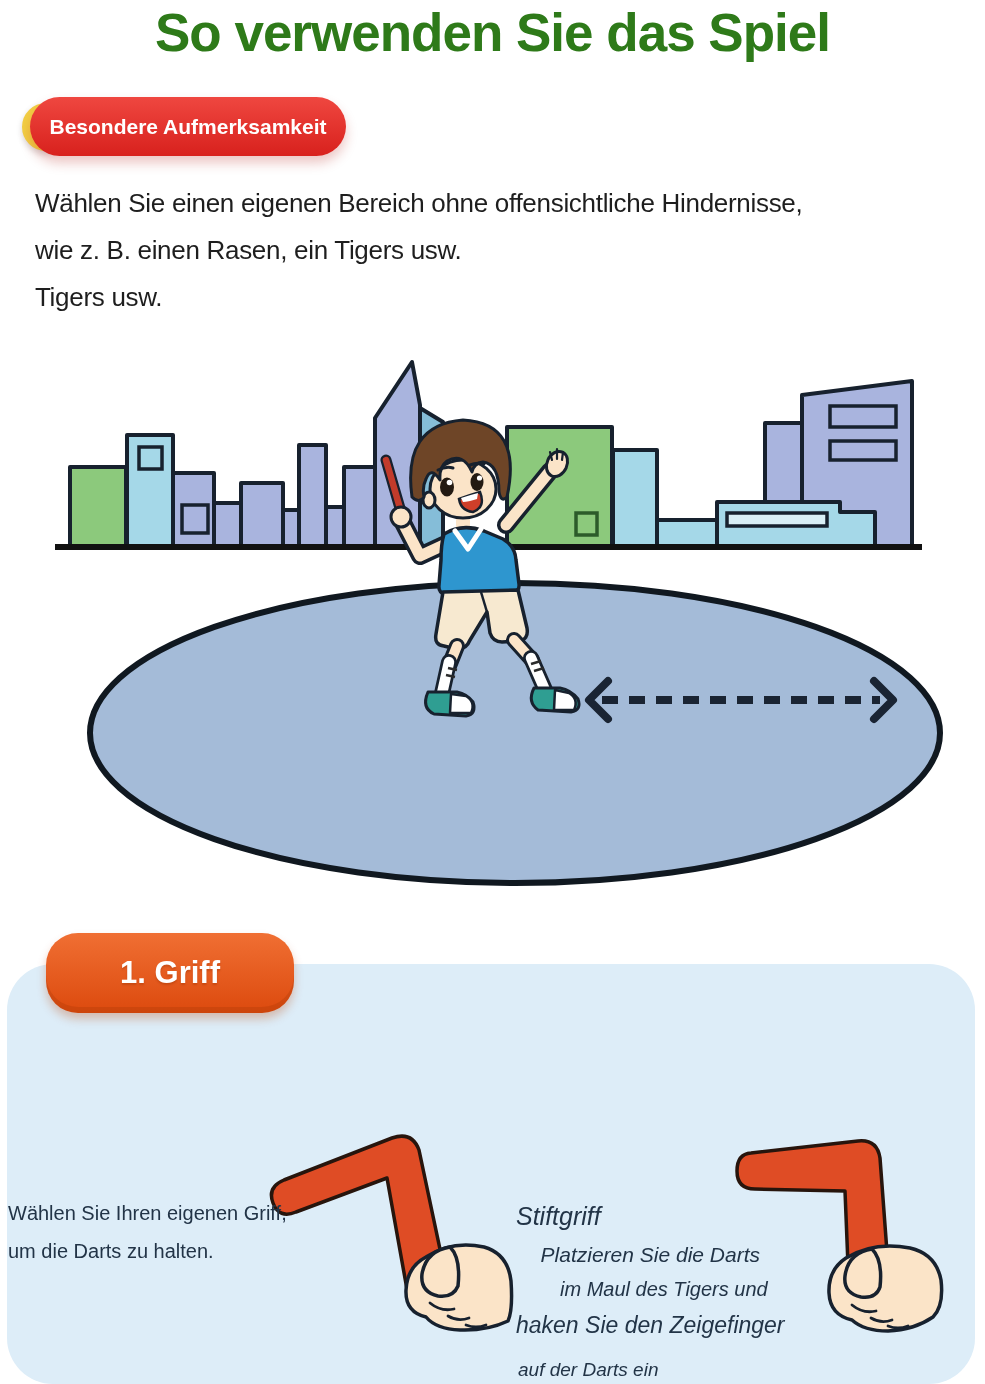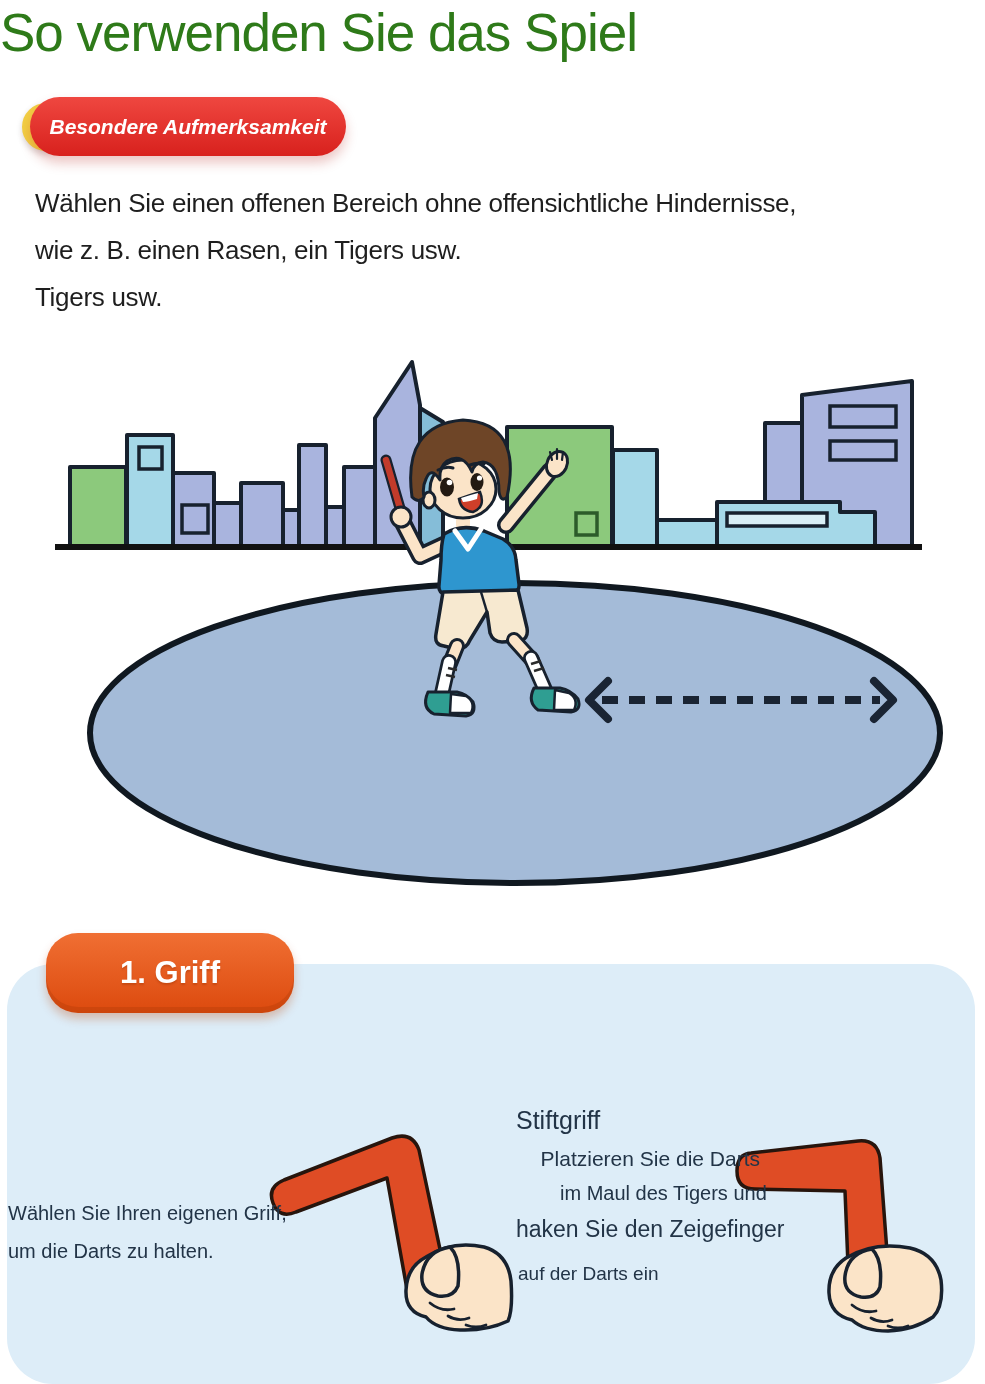--- a/index.html
+++ b/index.html
@@ -25,34 +25,33 @@
     --text-dark:#1e1e1e;
     --note-dark:#223447;
   }
   *{margin:0;padding:0;box-sizing:border-box;}
   html,body{background:#fff;}
   body{font-family:"Liberation Sans", sans-serif;}
   .page{position:relative;width:985px;height:1384px;background:#fff;overflow:hidden;}
 
   .title{
     position:absolute;left:0;top:2px;width:100%;
-    text-align:left;font-size:53px;font-weight:400;letter-spacing:-1px;
+    text-align:center;font-size:53px;font-weight:700;letter-spacing:-1px;
     color:var(--title-green);
   }
 
   .badge{
     position:absolute;display:flex;align-items:center;justify-content:center;
     color:#fff;z-index:2;
   }
   .badge-red{
     left:30px;top:97px;width:316px;height:59px;border-radius:30px;
     background:linear-gradient(180deg,var(--badge-red-top),var(--badge-red-bot));
     font-size:21px;font-weight:600;
     box-shadow:0 7px 12px rgba(180,30,25,.25);
-    font-style:italic;
   }
   .badge-orange{
     left:46px;top:933px;width:248px;height:80px;border-radius:32px;
     background:linear-gradient(180deg,var(--badge-orange-top),var(--badge-orange-bot));
     font-size:31px;font-weight:700;
     box-shadow:0 6px 10px rgba(190,70,10,.3), inset 0 -6px 0 rgba(160,50,5,.25);
     text-shadow:0 2px 2px rgba(150,50,0,.35);
   }
   .ring{
     position:absolute;border-radius:50%;background:#fff;z-index:1;
@@ -73,21 +72,21 @@
     border-radius:46px;background:var(--panel-blue);z-index:0;
   }
 
   .grip-art{position:absolute;left:0;top:960px;width:985px;height:424px;z-index:1;}
 
   .left-note{
     position:absolute;left:8px;top:1186px;z-index:2;
     font-size:20px;line-height:38px;color:var(--note-dark);margin-top:8px;
   }
   .pen-grip{
-    position:absolute;left:516px;top:1106px;z-index:2;color:var(--note-dark);
+    position:absolute;left:516px;top:1202px;z-index:2;color:var(--note-dark);font-style:italic;
   }
   .pg-title{font-size:25px;margin-bottom:12px;}
   .pg-l1{font-size:21px;margin-bottom:11px;text-align:center;}
   .pg-l2{font-size:20px;margin-bottom:11px;padding-left:4px;margin-left:40px;}
   .pg-l3{font-size:23px;margin-bottom:20px;}
   .pg-l4{font-size:19px;padding-left:2px;}
 
   svg{display:block;}
   .bld{stroke:var(--outline-dark);stroke-width:4;stroke-linejoin:round;}
   .peri{fill:var(--building-periwinkle);}
@@ -105,21 +104,21 @@
 <div class="page">
 
   <h1 class="title">So verwenden Sie das Spiel</h1>
 
   <span class="ring ring-1"></span>
   <div class="badge badge-red">
     <span>Besondere Aufmerksamkeit</span>
   </div>
 
   <div class="intro">
-    <div>Wählen Sie einen offenen Bereich ohne offensichtliche Hindernisse,</div>
+    <div>Wählen Sie einen eigenen Bereich ohne offensichtliche Hindernisse,</div>
     <div>wie z. B. einen Rasen, ein Tigers usw.</div>
     <div>Tigers usw.</div>
   </div>
 
   <svg class="scene" viewBox="0 340 985 560">
 
     <g>
       <rect class="bld grn" x="70" y="467" width="56" height="80"></rect>
       <rect class="bld lbl" x="127" y="435" width="46" height="112"></rect>
       <rect class="win lbl" x="139" y="447" width="23" height="22"></rect>

